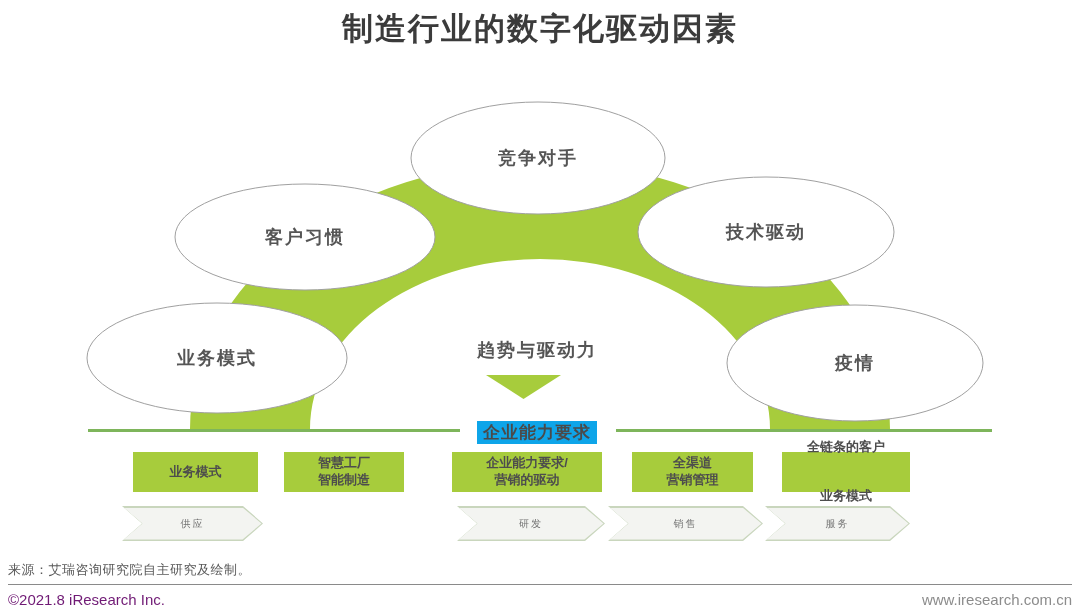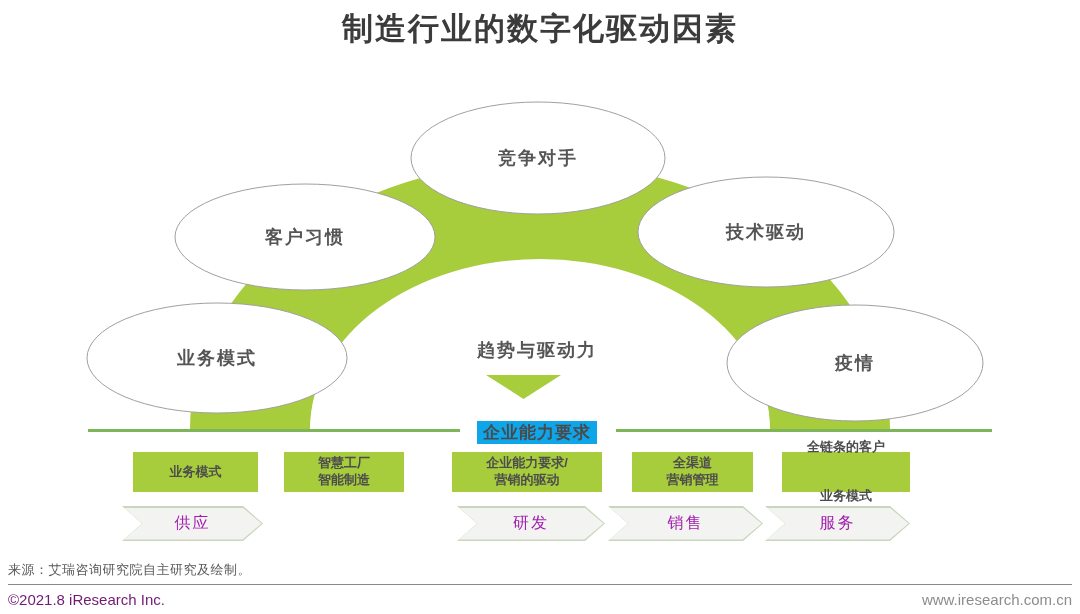--- a/index.html
+++ b/index.html
@@ -47,21 +47,21 @@
   .chevron {
     position: absolute; height: 35px;
     background: #c9d6bd;
     clip-path: polygon(0% 0%, calc(100% - 20px) 0%, 100% 50%, calc(100% - 20px) 100%, 0% 100%, 20px 50%);
   }
   .chevron .inner {
     position: absolute; inset: 1.5px;
     background: #f3f4f1;
     clip-path: polygon(0% 0%, calc(100% - 19px) 0%, 100% 50%, calc(100% - 19px) 100%, 0% 100%, 19px 50%);
     display: flex; align-items: center; justify-content: center;
-    font-size: 16px; letter-spacing: 2px; color: #a21caf; text-align: center;
+    font-size: 10px; letter-spacing: 2px; color: #737373; text-align: center;
   }
   .source-note {
     position: absolute; left: 8px; top: 561px;
     font-size: 13px; color: #595959; letter-spacing: 0.5px;
   }
   .footer-divider {
     position: absolute; left: 8px; top: 584px; width: 1064px;
     border-top: 1px solid #8a8a8a;
   }
   .copyright {

